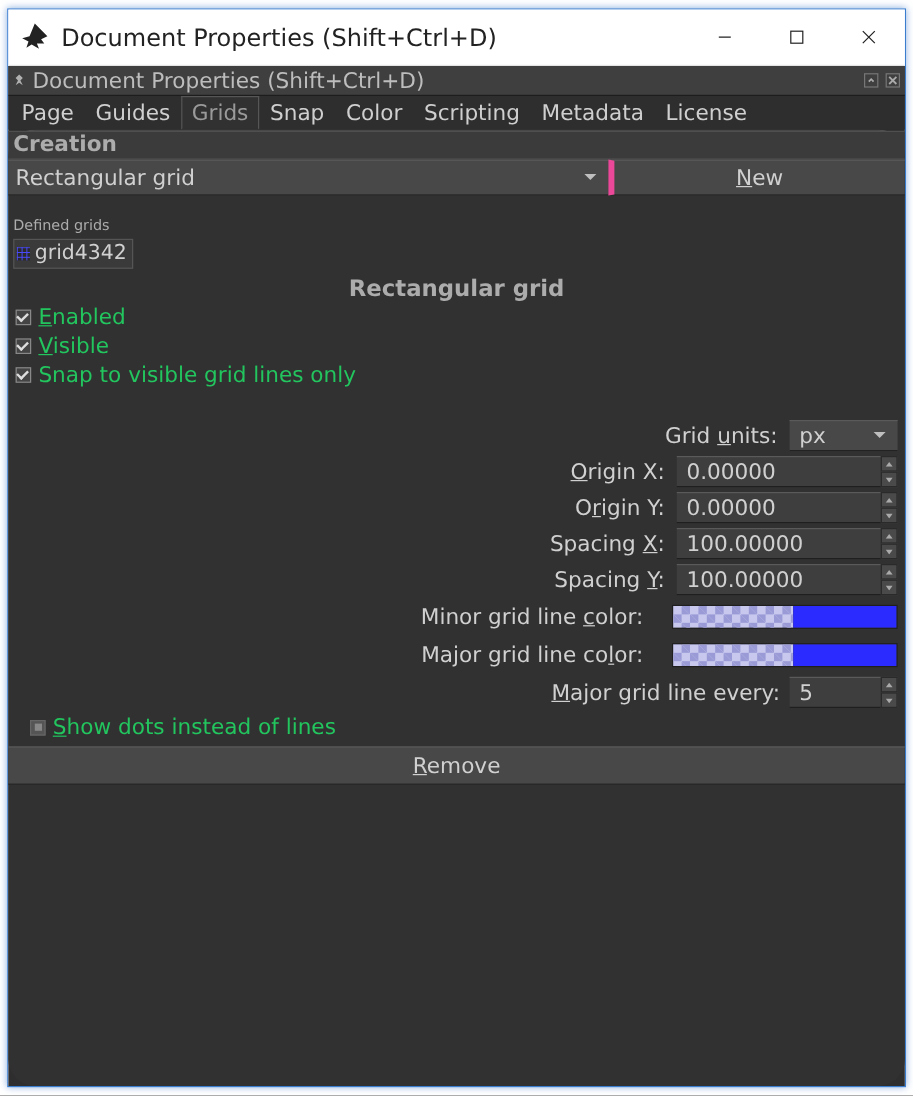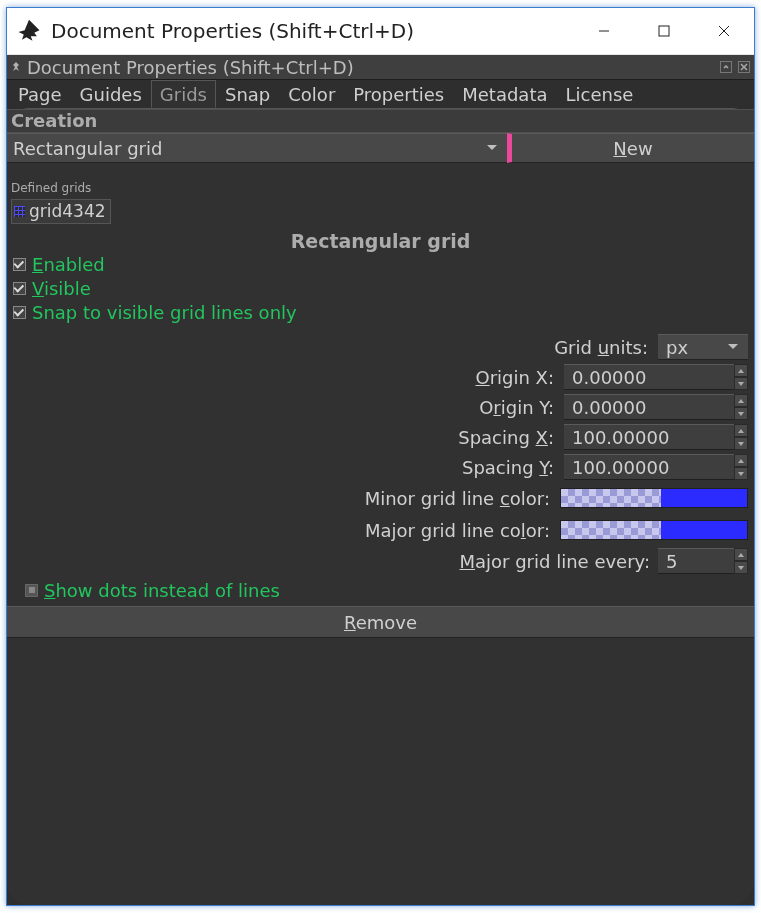--- a/index.html
+++ b/index.html
@@ -206,21 +206,21 @@
   .check.checked::after {
     content: "";
     width: 7px; height: 4px;
     border-left: 2px solid #ddd;
     border-bottom: 2px solid #ddd;
     transform: rotate(-45deg) translate(0px,-1px);
   }
   .check.grey { background:#555; border-color:#666; }
   .check.grey::after{ content:""; width:6px; height:6px; background:#888; }
 
-  .field-rows { margin-top: 8px; padding-left: 43px; }
+  .field-rows { margin-top: 24px; padding-left: 43px; }
   .field-row {
     display: flex;
     align-items: center;
     justify-content: flex-end;
     padding-right: 6px;
     height: 30px;
     gap: 10px;
   }
   .field-label { color: #d0d0d0; white-space: nowrap; }
   .combo-small {
@@ -256,21 +256,21 @@
     display:flex; align-items:center; justify-content:center;
   }
   .spin .arrows svg { width:6px; height:4px; fill:#aaa;}
 
   .color-row {
     display: flex;
     align-items: center;
     justify-content: flex-end;
     padding-right: 6px;
     height: 32px;
-    gap: 10px;
+    gap: 24px;
   }
   .color-swatch {
     width: 188px; height: 20px;
     display: flex;
     border: 1px solid #1f1f1f;
   }
   .checker {
     flex: 1;
     background-image:
       linear-gradient(45deg,#9a9ad6 25%,transparent 25%,transparent 75%,#9a9ad6 75%),
@@ -352,21 +352,21 @@
           </div>
       </div>
     </div>
 
     <div class="tabs">
       <div class="tab">Page</div>
       <div class="tab">Guides</div>
       <div class="tab active">Grids</div>
       <div class="tab">Snap</div>
       <div class="tab">Color</div>
-      <div class="tab">Properties</div>
+      <div class="tab">Scripting</div>
       <div class="tab">Metadata</div>
       <div class="tab">License</div>
     </div>
 
     <div class="tab-body">
       <div class="section-header">Creation</div>
       <div class="creation-row">
         <div class="combo">
           <span>Rectangular grid</span>
           <div style="flex:1"></div>

